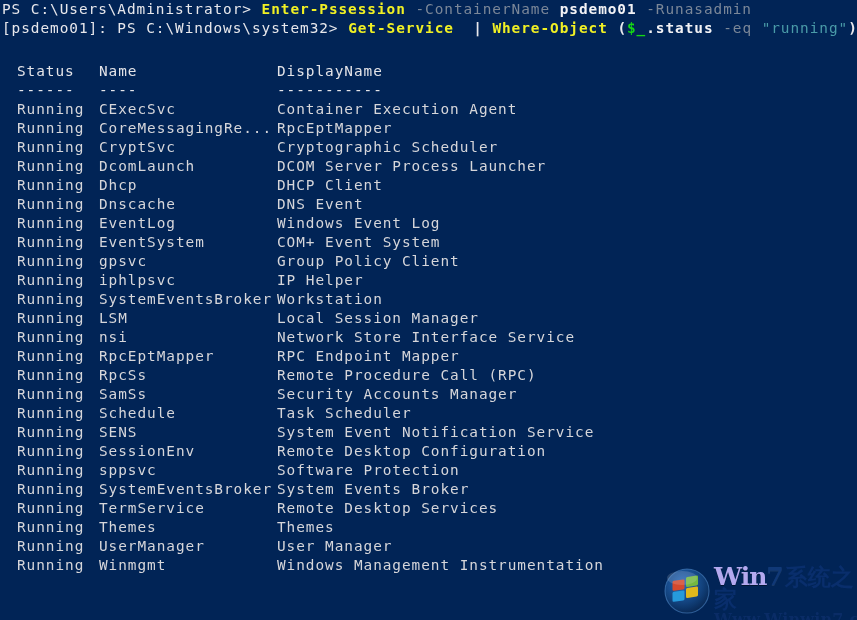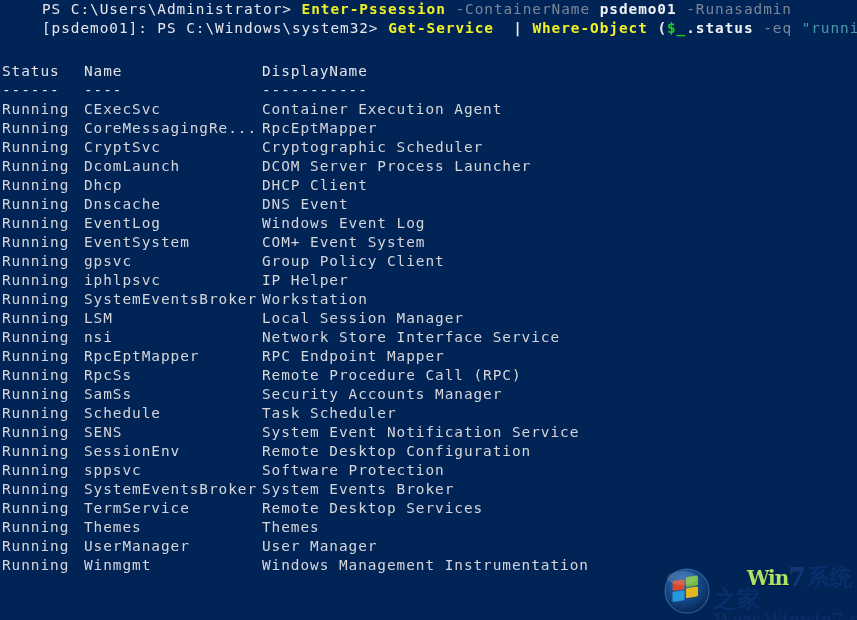--- a/index.html
+++ b/index.html
@@ -19,35 +19,34 @@
     line-height: 19px;
     letter-spacing: 0.95px;
     color: #ccccd0;
     -webkit-font-smoothing: none;
   }
 
   .line {
     white-space: pre;
     height: 19px;
     padding-left: 2px;
-    margin-left: 40px;
   }
 
   
   .c-white    { color: #e8e8ec; }
   .c-bright   { color: #f2f2f5; font-weight: bold; }
   .c-yellow   { color: #f0f024; font-weight: bold; }
   .c-param    { color: #7b8798; }
   .c-green    { color: #15d615; font-weight: bold; }
   .c-string   { color: #4a9ba8; }
   .c-pipe     { color: #e8e8ec; font-weight: bold; }
 
   
   .table-area { position: absolute; top: 62px; left: 0; width: 857px; }
-  .row { white-space: pre; height: 19px; padding-left: 2px; color: #d6d6da; }
+  .row { white-space: pre; height: 19px; padding-left: 17px; color: #d6d6da; }
   .col-status  { display: inline-block; width: 82px; }
   .col-name    { display: inline-block; width: 178px; }
   .col-display { display: inline-block; }
   .hdr { color: #e4e4e8; }
 
   
   #watermark {
     position: absolute;
     left: 662px;
     top: 566px;
@@ -62,25 +61,24 @@
     width: 46px; height: 46px;
   }
   #wm-text {
     position: absolute;
     left: 52px; top: 1px;
     width: 143px;
   }
   .wm-win {
     font-family: "DejaVu Serif", "Liberation Serif", serif;
     font-weight: bold;
-    font-size: 20px;
-    color: #bef264;
+    font-size: 25px;
+    color: #c4b5fd;
     letter-spacing: -1px;
     text-shadow: 0 1px 0 rgba(0,0,0,0.45);
-    margin-left: 33px;
   }
   .wm-seven {
     font-family: "DejaVu Serif", "Liberation Serif", serif;
     font-weight: bold;
     font-size: 25px;
     color: #123a7a;
     text-shadow: 0 1px 0 rgba(255,255,255,0.10);
   }
   .wm-cn {
     font-family: "DejaVu Sans", "Liberation Sans", sans-serif;

